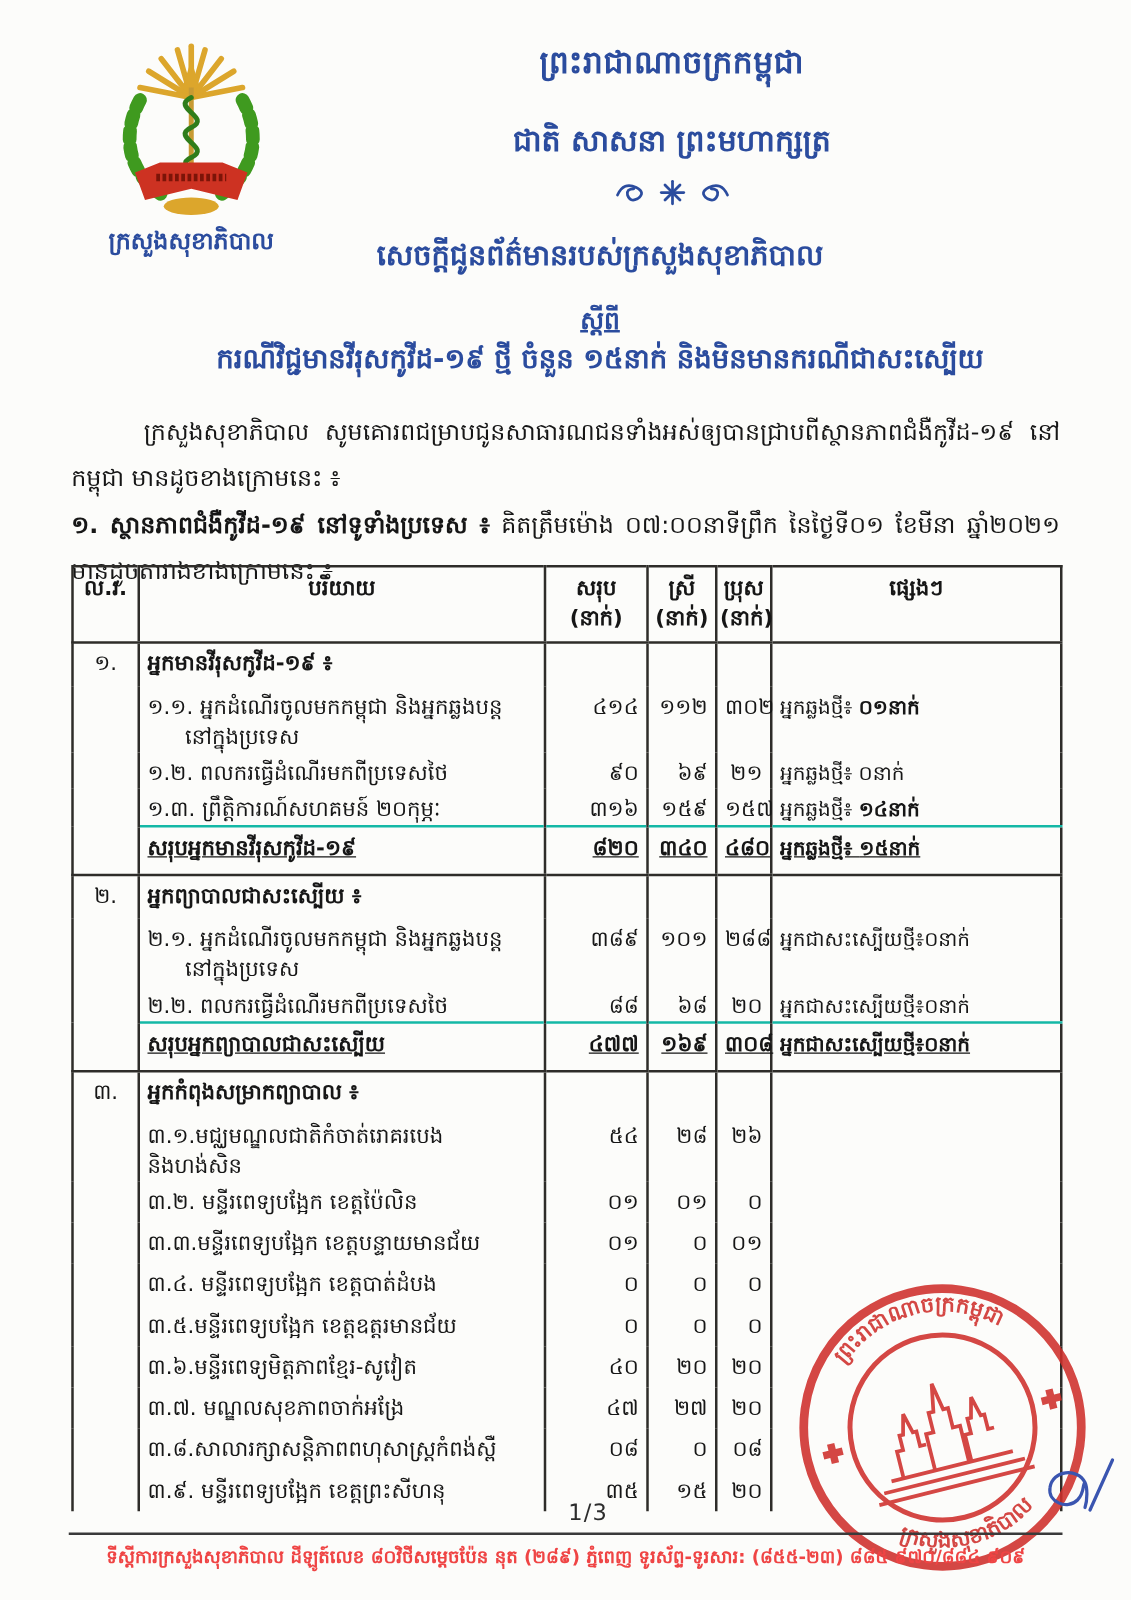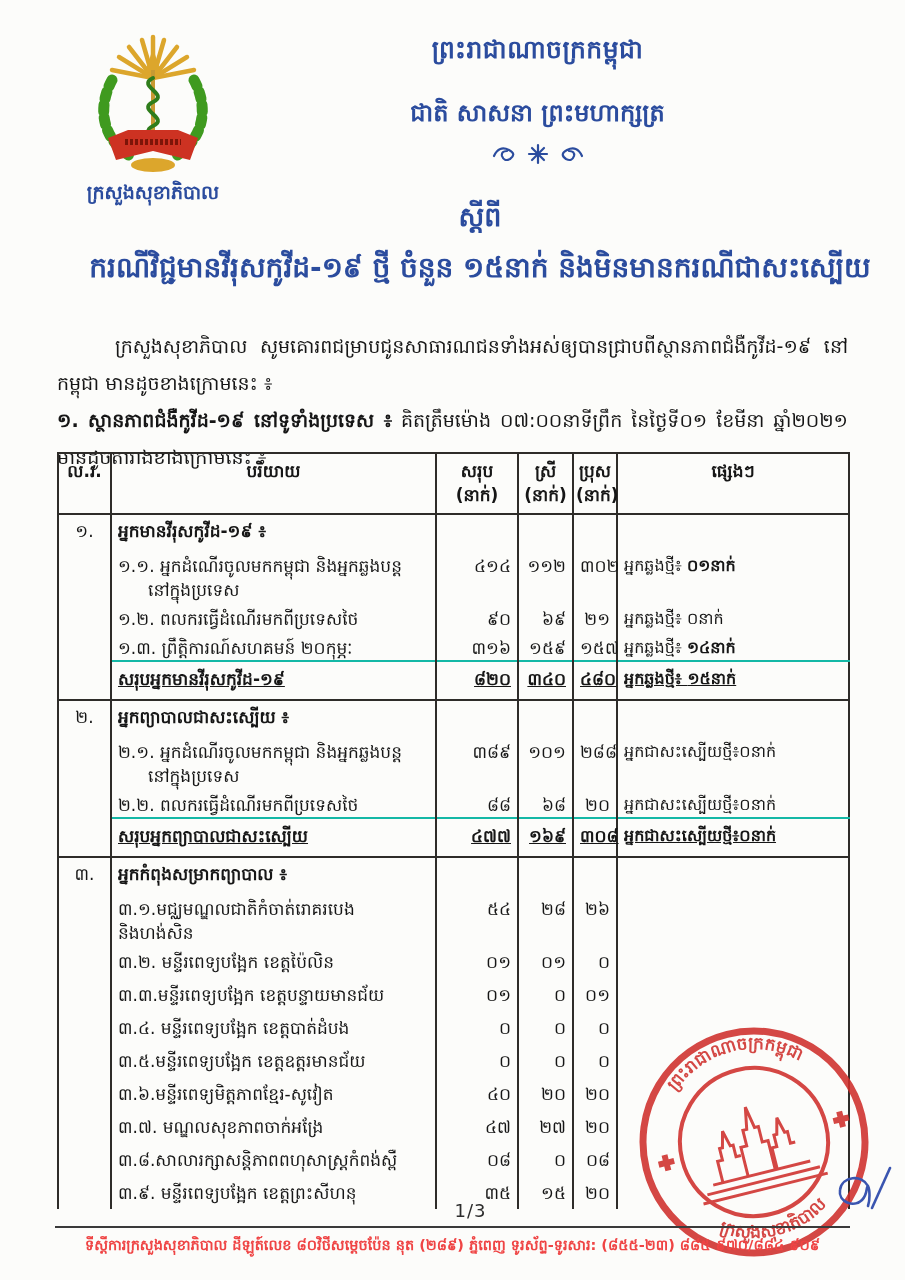--- a/index.html
+++ b/index.html
@@ -12,22 +12,22 @@
   
   .logo-wrap{position:absolute;left:68px;top:26px;width:170px;text-align:center;}
   .ministry-label{margin-top:2px;font-size:19px;font-weight:bold;color:#2b4c9e;}
   .kh-header{position:absolute;left:170px;right:0;top:34px;text-align:center;color:#2b4c9e;}
   .kh-line1{font-size:25px;font-weight:bold;letter-spacing:.5px;}
   .kh-line2{font-size:24px;font-weight:bold;margin-top:28px;}
   .ornament{margin-top:8px;}
   
   .title-block{position:absolute;left:55px;right:0;top:190px;text-align:center;color:#2b4c9e;font-weight:bold;}
   .title-l1{font-size:23px;}
-  .title-l2{font-size:27px;margin-top:10px;}
-  .title-l3{font-size:28px;margin-top:11px;}
+  .title-l2{font-size:20px;margin-top:20px;text-decoration:underline;}
+  .title-l3{font-size:22px;}
   .title-l4{font-size:21px;margin-top:9px;}
   
   .body-block{position:absolute;left:57px;width:791px;top:328px;font-size:19px;line-height:37px;text-align:justify;}
   .p1{text-indent:58px;margin:0;}
   .p2{margin:0;}
   .b{font-weight:bold;}
   
   table.covid{position:absolute;left:57px;top:452px;width:791px;border-collapse:collapse;table-layout:fixed;
     font-size:17px;line-height:24px;}
   table.covid{border:2px solid #2e2c29;border-bottom:none;}
@@ -91,20 +91,21 @@
         <path d="M92,15 q-5,-11 -15,-6 q-8,4 -1,9 q6,3 8,-3 q1,-5 -5,-5"></path>
         <line x1="48" y1="4" x2="48" y2="22"></line>
           <line x1="39" y1="13" x2="57" y2="13"></line>
         <line x1="42" y1="7" x2="54" y2="19"></line>
           <line x1="54" y1="7" x2="42" y2="19"></line>
       </g>
     </svg>
   </div>
 
   <div class="title-block">
+    <div class="title-l1">សេចក្តីជូនព័ត៌មានរបស់ក្រសួងសុខាភិបាល</div>
     <div class="title-l2">ស្តីពី</div>
     <div class="title-l3">ករណីវិជ្ជមានវីរុសកូវីដ-១៩ ថ្មី ចំនួន ១៥នាក់ និងមិនមានករណីជាសះស្បើយ</div>
   </div>
 
   <div class="body-block">
     <p class="p1">ក្រសួងសុខាភិបាល សូមគោរពជម្រាបជូនសាធារណជនទាំងអស់ឲ្យបានជ្រាបពីស្ថានភាពជំងឺកូវីដ-១៩ នៅកម្ពុជា មានដូចខាងក្រោមនេះ ៖</p>
     <p class="p2"><span class="b">១. ស្ថានភាពជំងឺកូវីដ-១៩ នៅទូទាំងប្រទេស ៖</span><span> គិតត្រឹមម៉ោង ០៧:០០នាទីព្រឹក នៃថ្ងៃទី០១ ខែមីនា ឆ្នាំ២០២១ មានដូចតារាងខាងក្រោមនេះ ៖</span></p>
   </div>
 
   <table class="covid">

